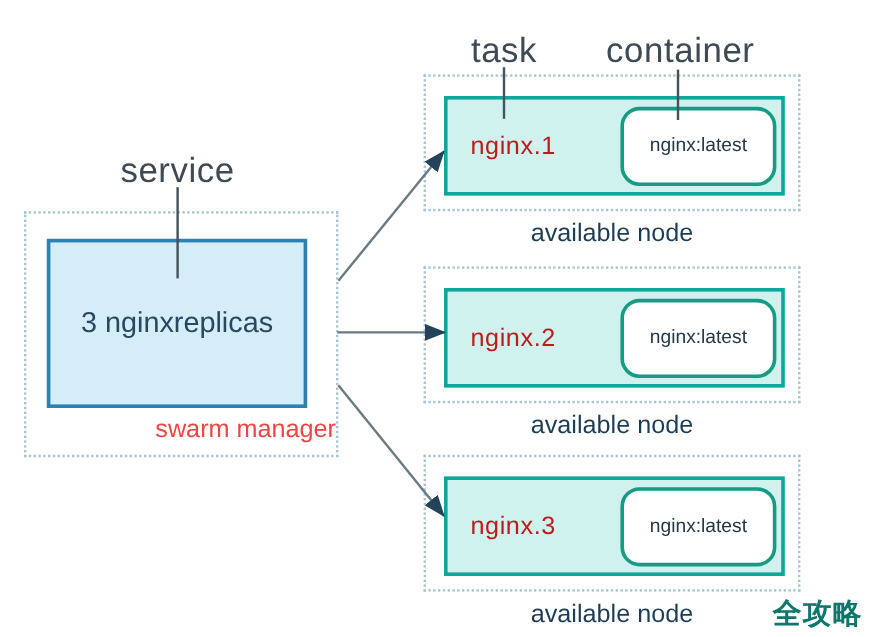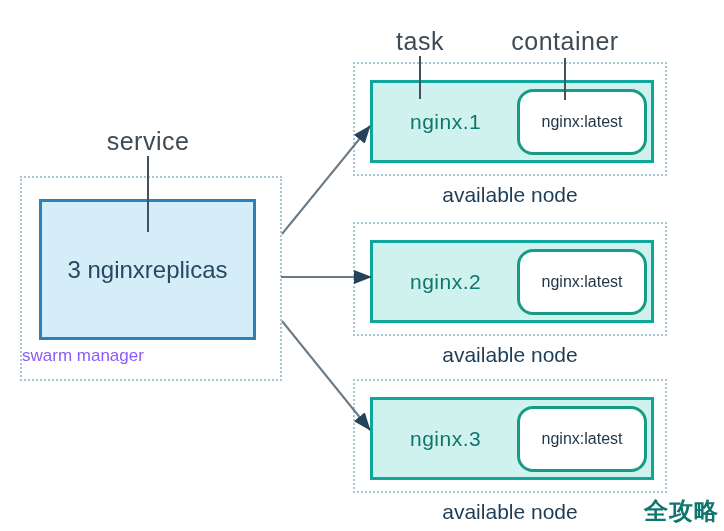--- a/index.html
+++ b/index.html
@@ -17,21 +17,21 @@
   .overlay {
     position: absolute;
     left: 0; top: 0;
     width: 724px; height: 531px;
     z-index: 5;
     pointer-events: none;
   }
   .top-label {
     position: absolute;
     text-align: center;
-    font-size: 25px;
+    font-size: 29px;
     color: #3e4a54;
     z-index: 2;
     letter-spacing: 0.5px;
   }
   .lbl-service { left: 100px; top: 127px; width: 96px; }
   .lbl-task { left: 380px; top: 27px; width: 80px; }
   .lbl-container { left: 505px; top: 27px; width: 120px; }
 
   
   .manager-dotted {
@@ -52,23 +52,23 @@
     align-items: center;
     justify-content: center;
     font-size: 24px;
     line-height: 31px;
     color: #27485f;
   }
   .manager-caption {
     position: absolute;
     left: 0; top: 168px;
     width: 100%;
-    text-align: left;
-    font-size: 17px;
-    color: #8b5cf6;
+    text-align: right;
+    font-size: 21px;
+    color: #ef4444;
   }
 
   
   .node-group {
     position: absolute;
     left: 353px;
     width: 314px;
     z-index: 1;
   }
   .node-dotted {
@@ -80,24 +80,23 @@
     position: absolute;
     left: 15px; top: 16px;
     width: 284px; height: 83px;
     background: #cff2ee;
     border: 3px solid #0fa79b;
     display: flex;
     align-items: center;
   }
   .task-name {
     font-size: 21px;
-    color: #0f766e;
-    padding-left: 2px;
+    color: #b91c1c;
+    padding-left: 19px;
     letter-spacing: 0.5px;
-    margin-left: 35px;
   }
   .container-pill {
     position: absolute;
     right: 4px;
     top: 50%;
     transform: translateY(-50%);
     width: 130px; height: 66px;
     background: #ffffff;
     border: 3px solid #169b84;
     border-radius: 16px;

